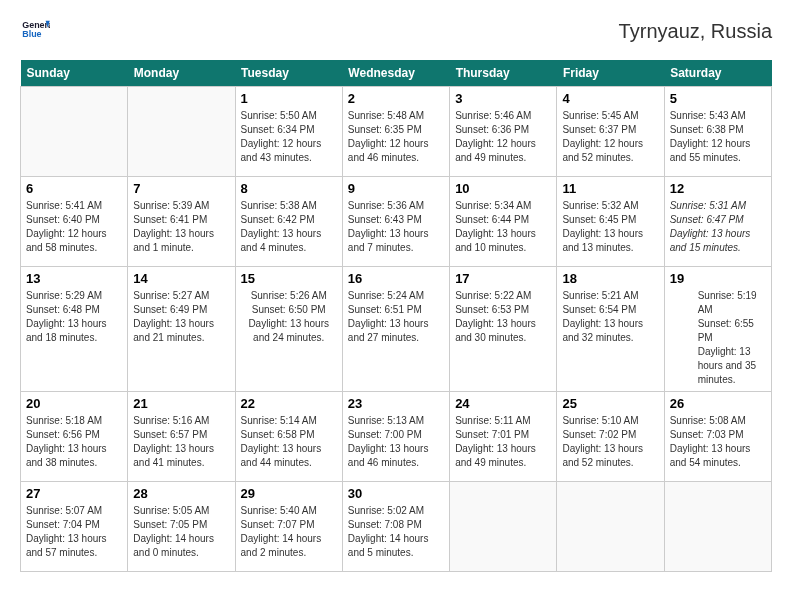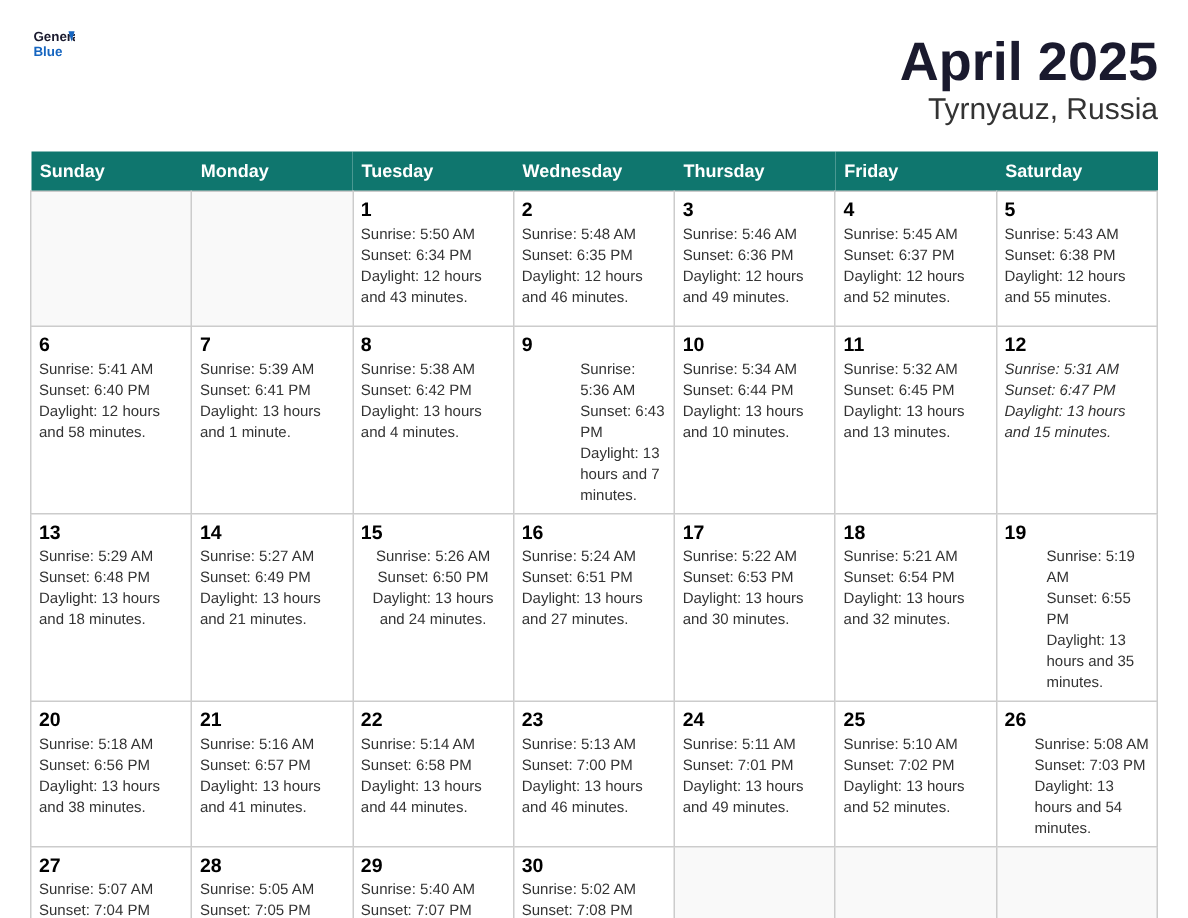--- a/index.html
+++ b/index.html
@@ -81,21 +81,20 @@
   <div class="logo">
     <div>
       <svg class="logo-icon" viewBox="0 0 40 32" width="40" height="32">
         <text x="0" y="14" font-size="13" font-weight="bold" fill="#1a1a2e">General</text>
         <text x="0" y="28" font-size="13" font-weight="bold" fill="#1565c0">Blue</text>
         <polygon points="34,4 40,4 37,14" fill="#1565c0"></polygon>
       </svg>
     </div>
   </div>
   <div class="title-block">
-    <div class="month-title">April 2025</div>
     <div class="location">Tyrnyauz, Russia</div>
   </div>
 </div>
 
 <table>
   <thead>
     <tr>
     <th>Sunday</th>
         <th>Monday</th>
         <th>Tuesday</th>
@@ -154,21 +153,21 @@
 Daylight: 13 hours and 1 minute.</div>
         </td>
         <td>
           <div class="day-number">8</div>
           <div class="day-detail" style="white-space: pre-line;">Sunrise: 5:38 AM
 Sunset: 6:42 PM
 Daylight: 13 hours and 4 minutes.</div>
         </td>
         <td>
           <div class="day-number">9</div>
-          <div class="day-detail" style="white-space: pre-line; margin-left: 39px;">Sunrise: 5:36 AM
+          <div class="day-detail" style="white-space: pre-line;">Sunrise: 5:36 AM
 Sunset: 6:43 PM
 Daylight: 13 hours and 7 minutes.</div>
         </td>
         <td>
           <div class="day-number">10</div>
           <div class="day-detail" style="white-space: pre-line;">Sunrise: 5:34 AM
 Sunset: 6:44 PM
 Daylight: 13 hours and 10 minutes.</div>
         </td>
         <td>
@@ -260,21 +259,21 @@
 Daylight: 13 hours and 49 minutes.</div>
         </td>
         <td>
           <div class="day-number">25</div>
           <div class="day-detail" style="white-space: pre-line;">Sunrise: 5:10 AM
 Sunset: 7:02 PM
 Daylight: 13 hours and 52 minutes.</div>
         </td>
         <td>
           <div class="day-number">26</div>
-          <div class="day-detail" style="white-space: pre-line; margin-left: 20px;">Sunrise: 5:08 AM
+          <div class="day-detail" style="white-space: pre-line;">Sunrise: 5:08 AM
 Sunset: 7:03 PM
 Daylight: 13 hours and 54 minutes.</div>
         </td>
       </tr>
       <tr>
         <td>
           <div class="day-number">27</div>
           <div class="day-detail" style="white-space: pre-line;">Sunrise: 5:07 AM
 Sunset: 7:04 PM
 Daylight: 13 hours and 57 minutes.</div>

